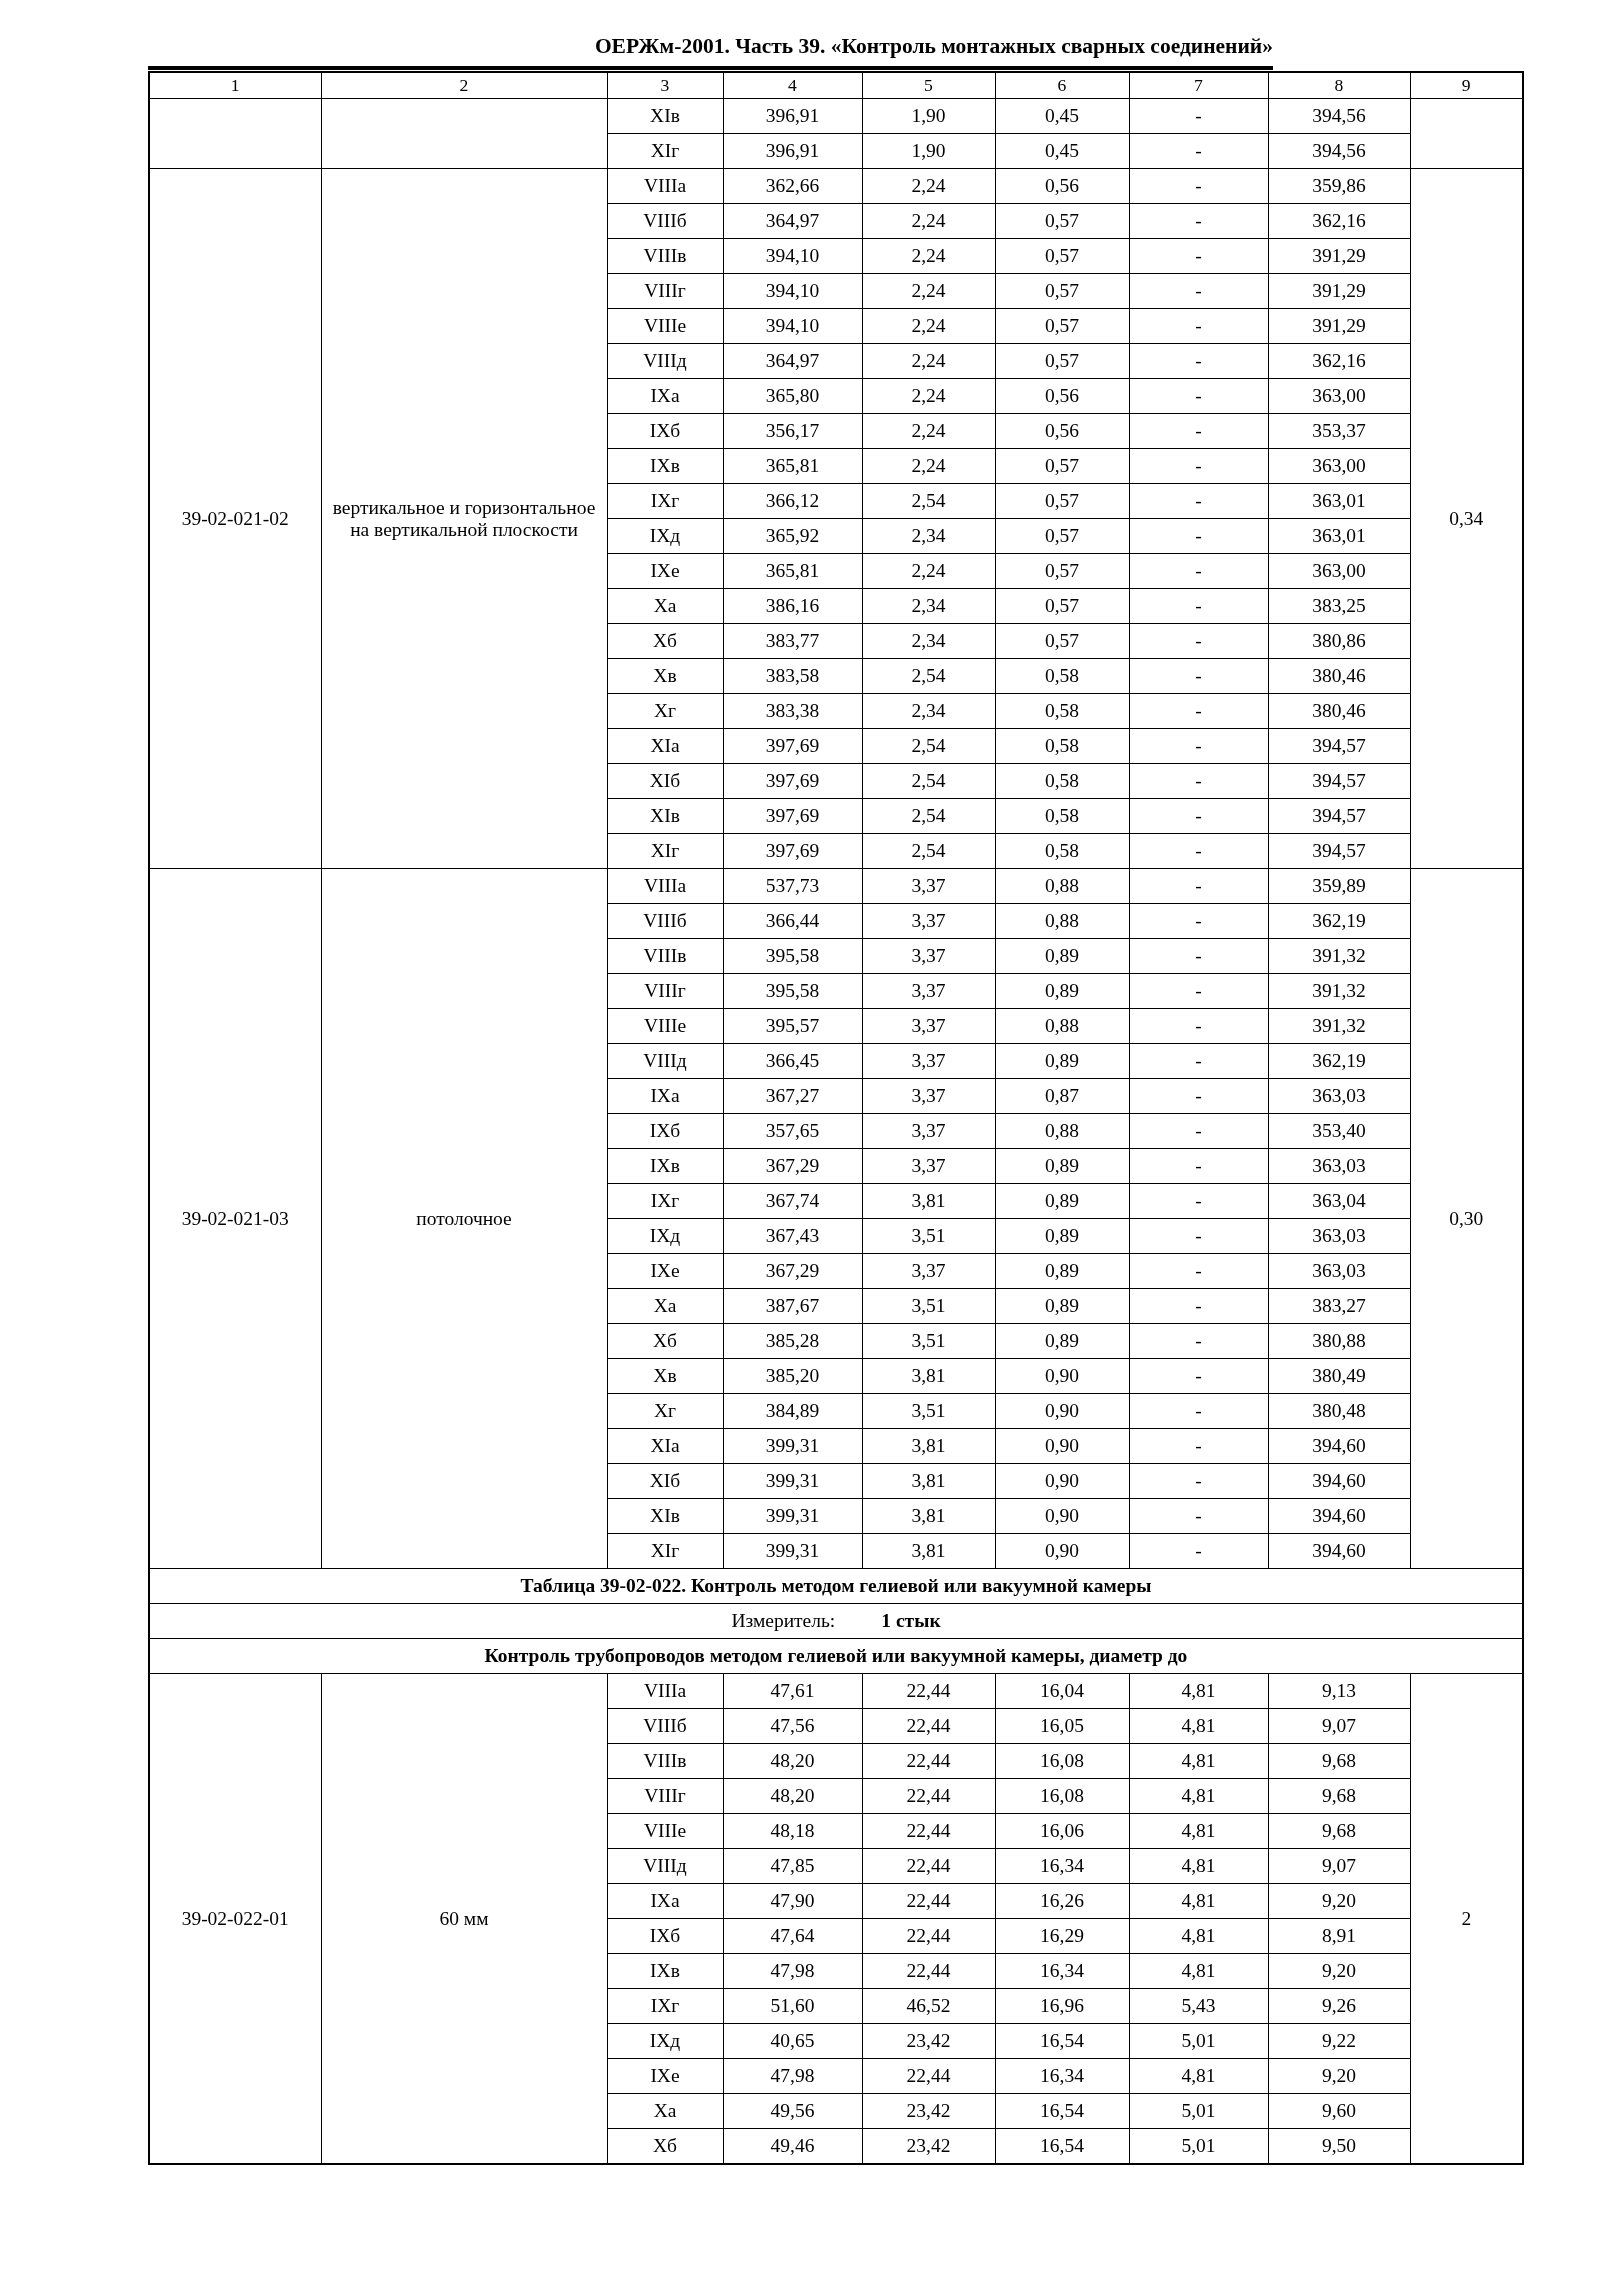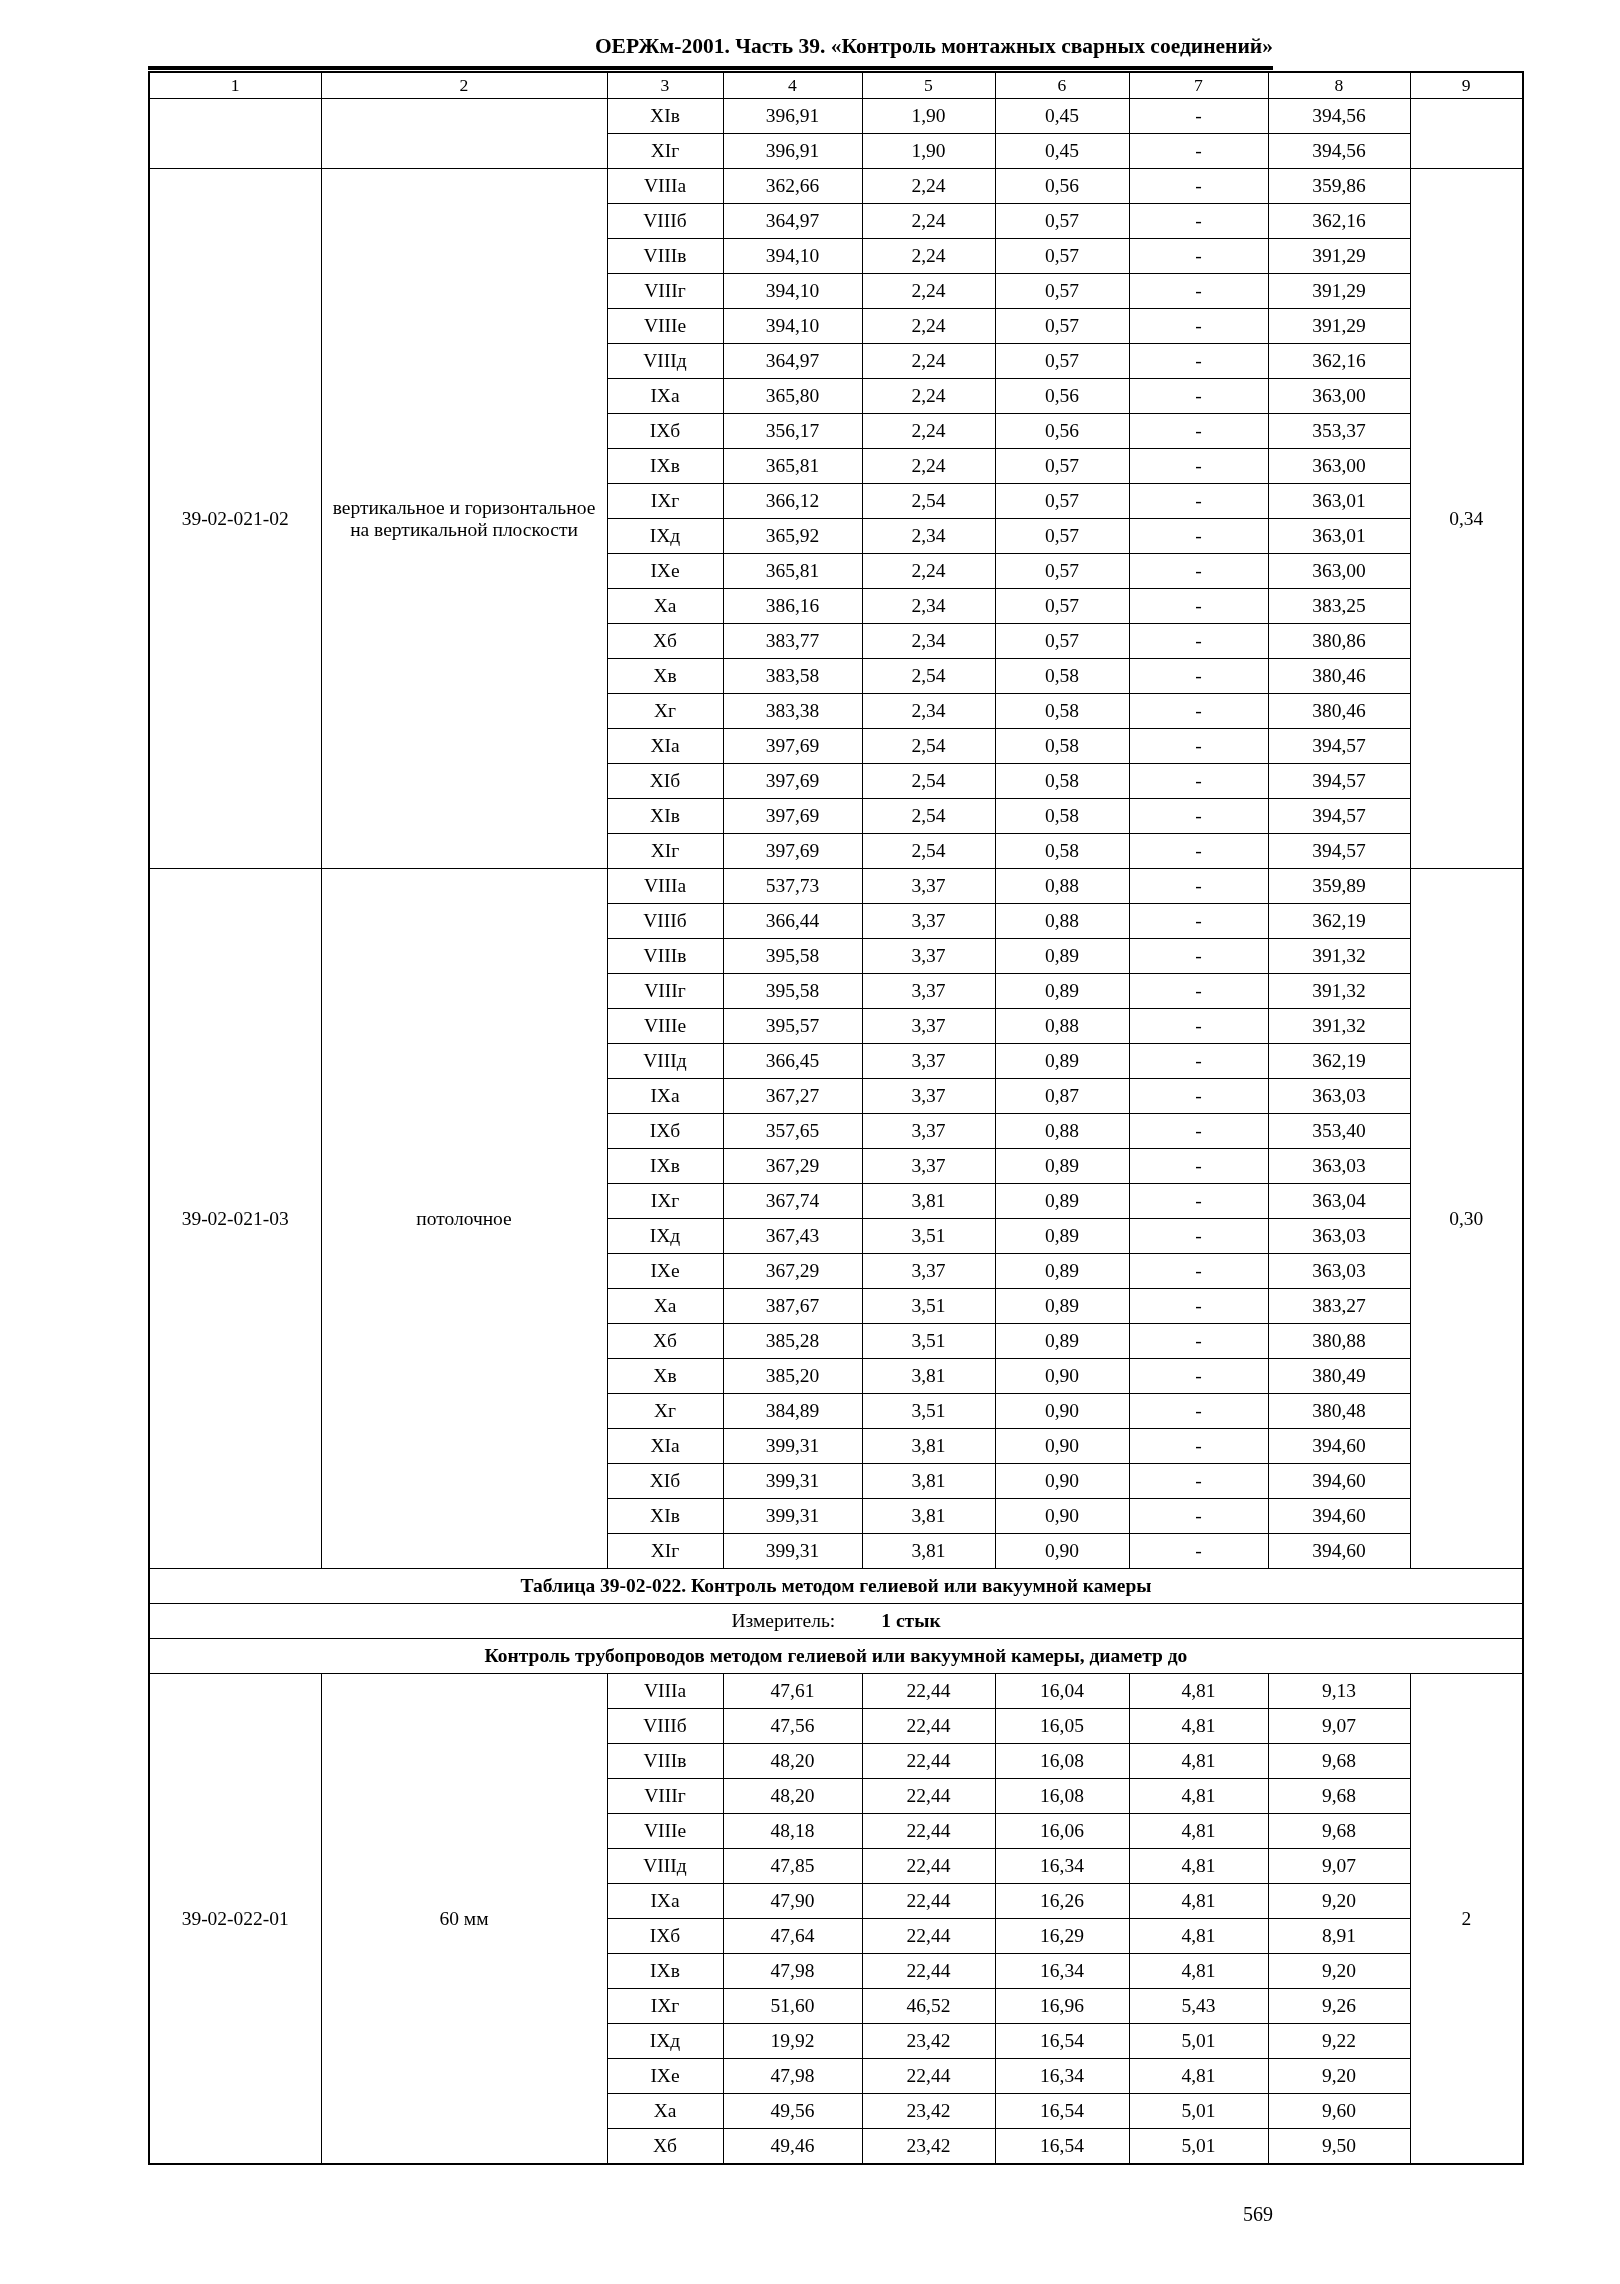--- a/index.html
+++ b/index.html
@@ -566,21 +566,21 @@
         <tr>
           <td class="group-cell">IXг</td>
           <td class="value-cell">51,60</td>
           <td class="value-cell">46,52</td>
           <td class="value-cell">16,96</td>
           <td class="value-cell">5,43</td>
           <td class="value-cell">9,26</td>
         </tr>
         <tr>
           <td class="group-cell">IXд</td>
-          <td class="value-cell">19,92</td>
+          <td class="value-cell">40,65</td>
           <td class="value-cell">23,42</td>
           <td class="value-cell">16,54</td>
           <td class="value-cell">5,01</td>
           <td class="value-cell">9,22</td>
         </tr>
         <tr>
           <td class="group-cell">IXе</td>
           <td class="value-cell">47,98</td>
           <td class="value-cell">22,44</td>
           <td class="value-cell">16,34</td>
@@ -599,15 +599,14 @@
           <td class="group-cell">Хб</td>
           <td class="value-cell">49,46</td>
           <td class="value-cell">23,42</td>
           <td class="value-cell">16,54</td>
           <td class="value-cell">5,01</td>
           <td class="value-cell">9,50</td>
         </tr>
       </tbody>
   </table>
 
-  <div class="page-number">569</div>
 </div>
 
 
 </body></html>

